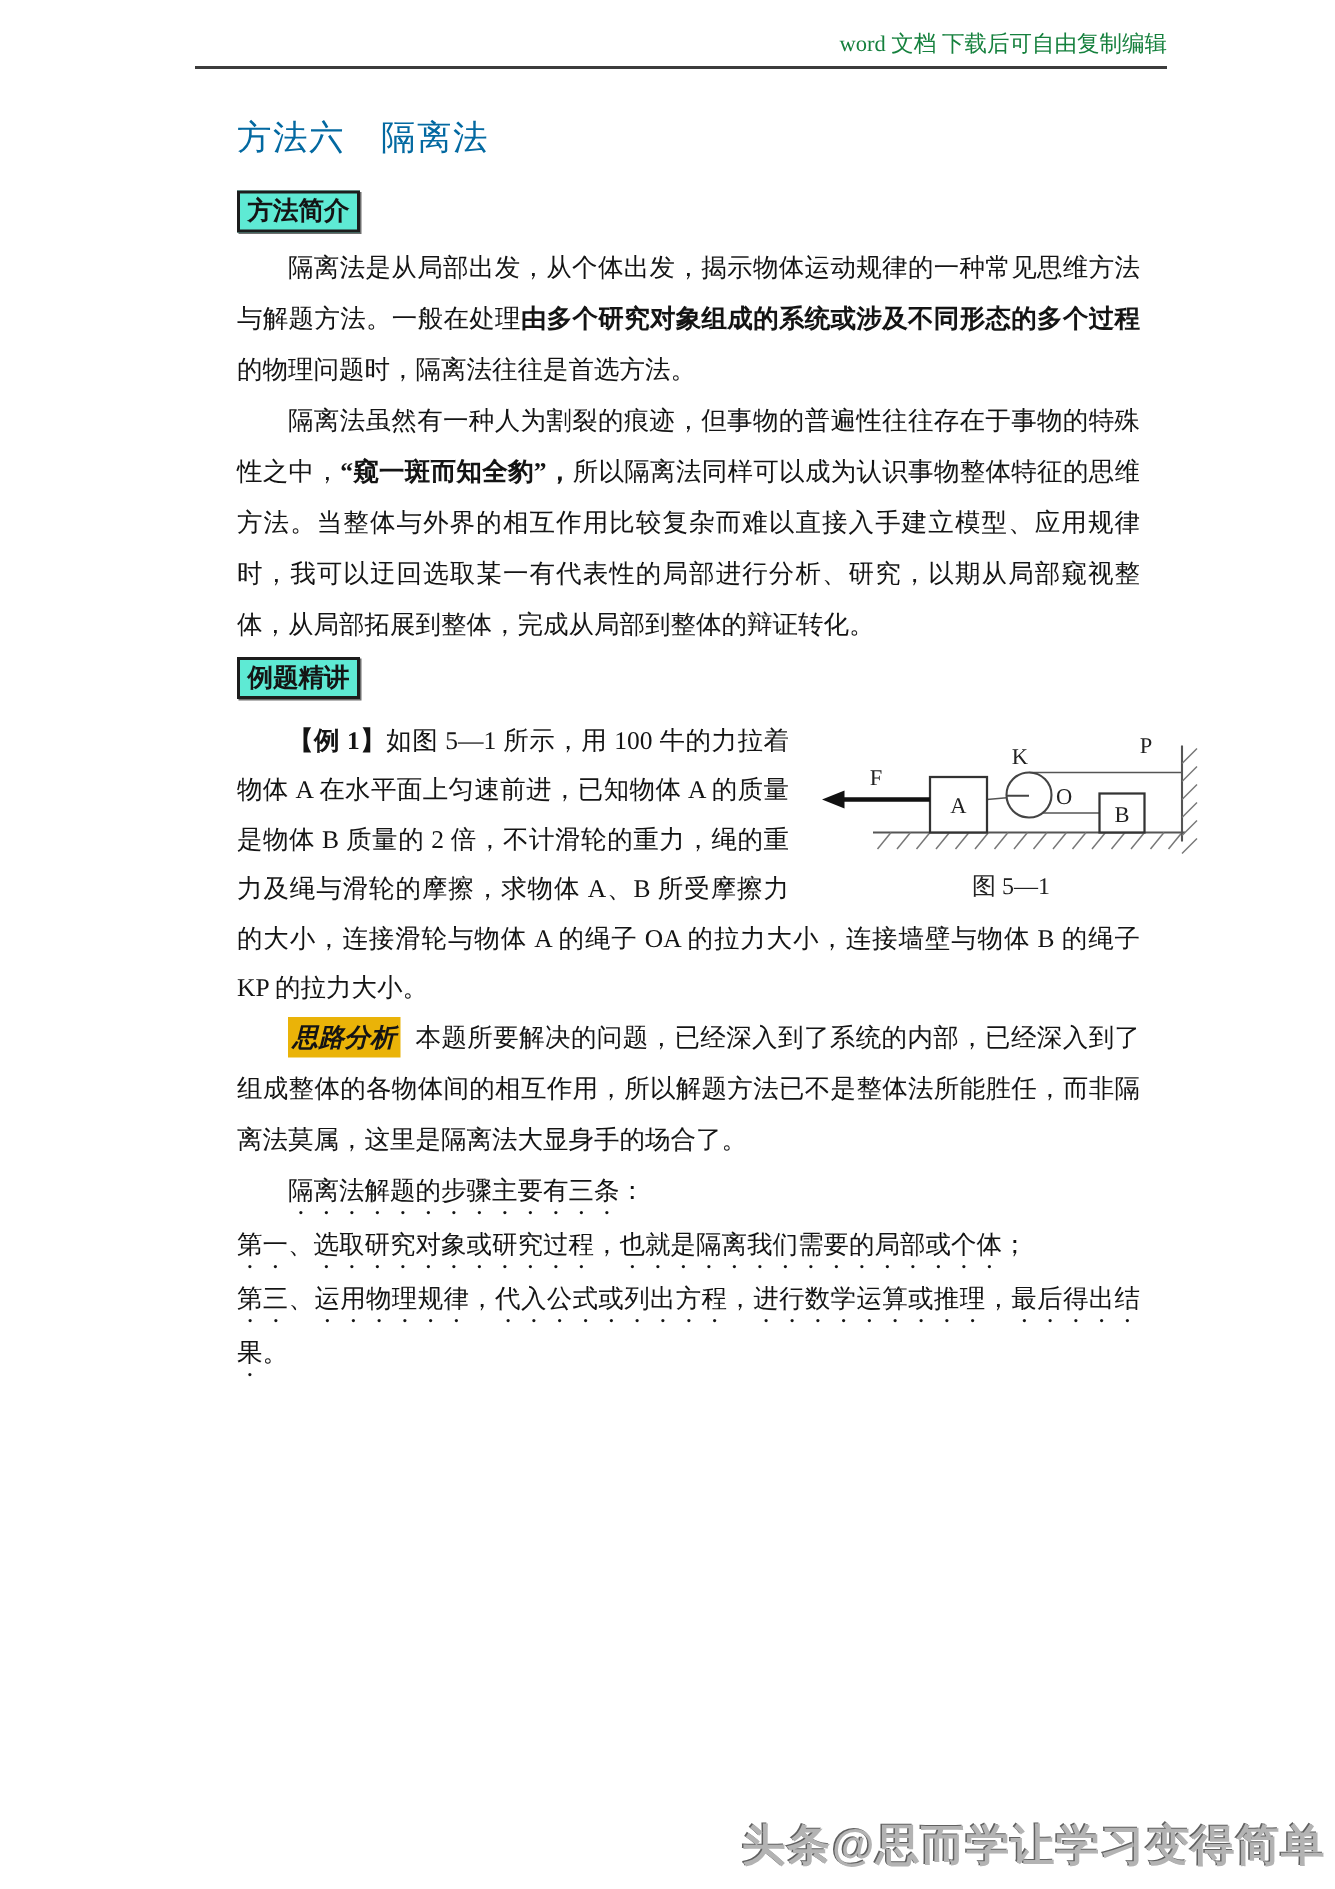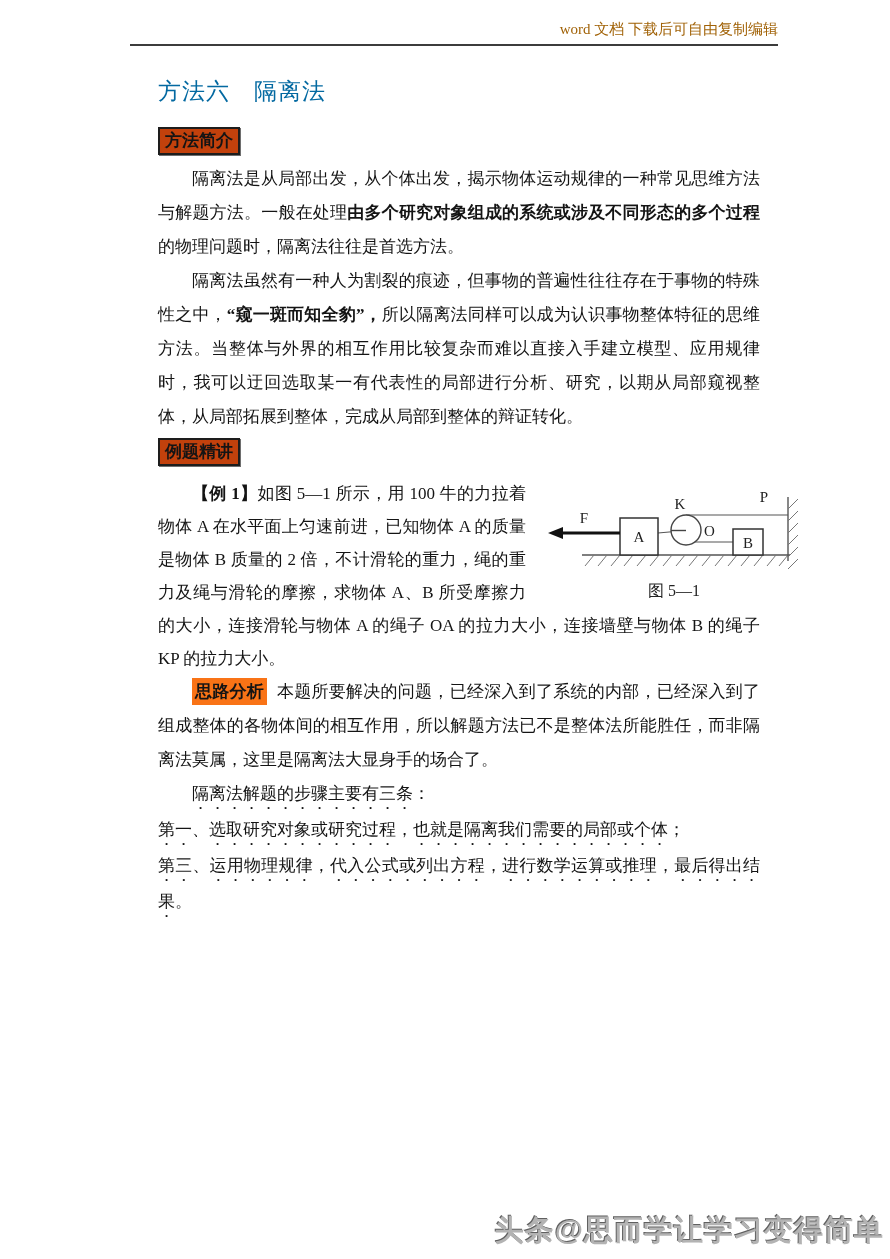--- a/index.html
+++ b/index.html
@@ -10,37 +10,37 @@
     height: 1259px;
     background: #ffffff;
     overflow: hidden;
     font-family: "Liberation Serif", serif;
     color: #141414;
   }
   .doc-header {
     margin: 20px 112px 0 130px;
     text-align: right;
     font-size: 15px;
-    color: #a16207;
+    color: #15803d;
     padding-bottom: 5px;
     border-bottom: 2px solid #3c3c3c;
   }
   .content { margin: 0 130px 0 158px; }
   .title {
     font-size: 23px;
     font-weight: normal;
     text-align: left;
     margin: 30px 0 16px 0;
     letter-spacing: 1px;
     color: #0369a1;
   }
   .section-box {
     display: inline-block;
     border: 2px solid #1d1d1d;
-    background: #c2410c;
+    background: #5eead4;
     box-shadow: 1px 1px 0 #6e6e6e;
     padding: 0 5px;
     font-size: 17px;
     font-weight: bold;
     line-height: 24px;
     margin: 4px 0 7px 0;
   }
   .para {
     font-size: 17px;
     line-height: 34px;
@@ -50,23 +50,24 @@
   }
   .example-para { line-height: 33px; }
   .step { text-indent: 0; }
   .em-dots {
     -webkit-text-emphasis: filled dot;
     -webkit-text-emphasis-position: under left;
     text-emphasis: filled dot;
     text-emphasis-position: under left;
   }
   .hl {
-    background: #f97316;
+    background: #eab308;
     padding: 4px 3px;
     margin-right: 10px;
+    font-style: italic;
   }
   .example-block { margin-top: 4px; }
   .figure {
     float: right;
     width: 268px;
     margin: 10px -48px 0 14px;
   }
   .figure svg { display: block; }
   .figure-caption {
     text-align: center;

